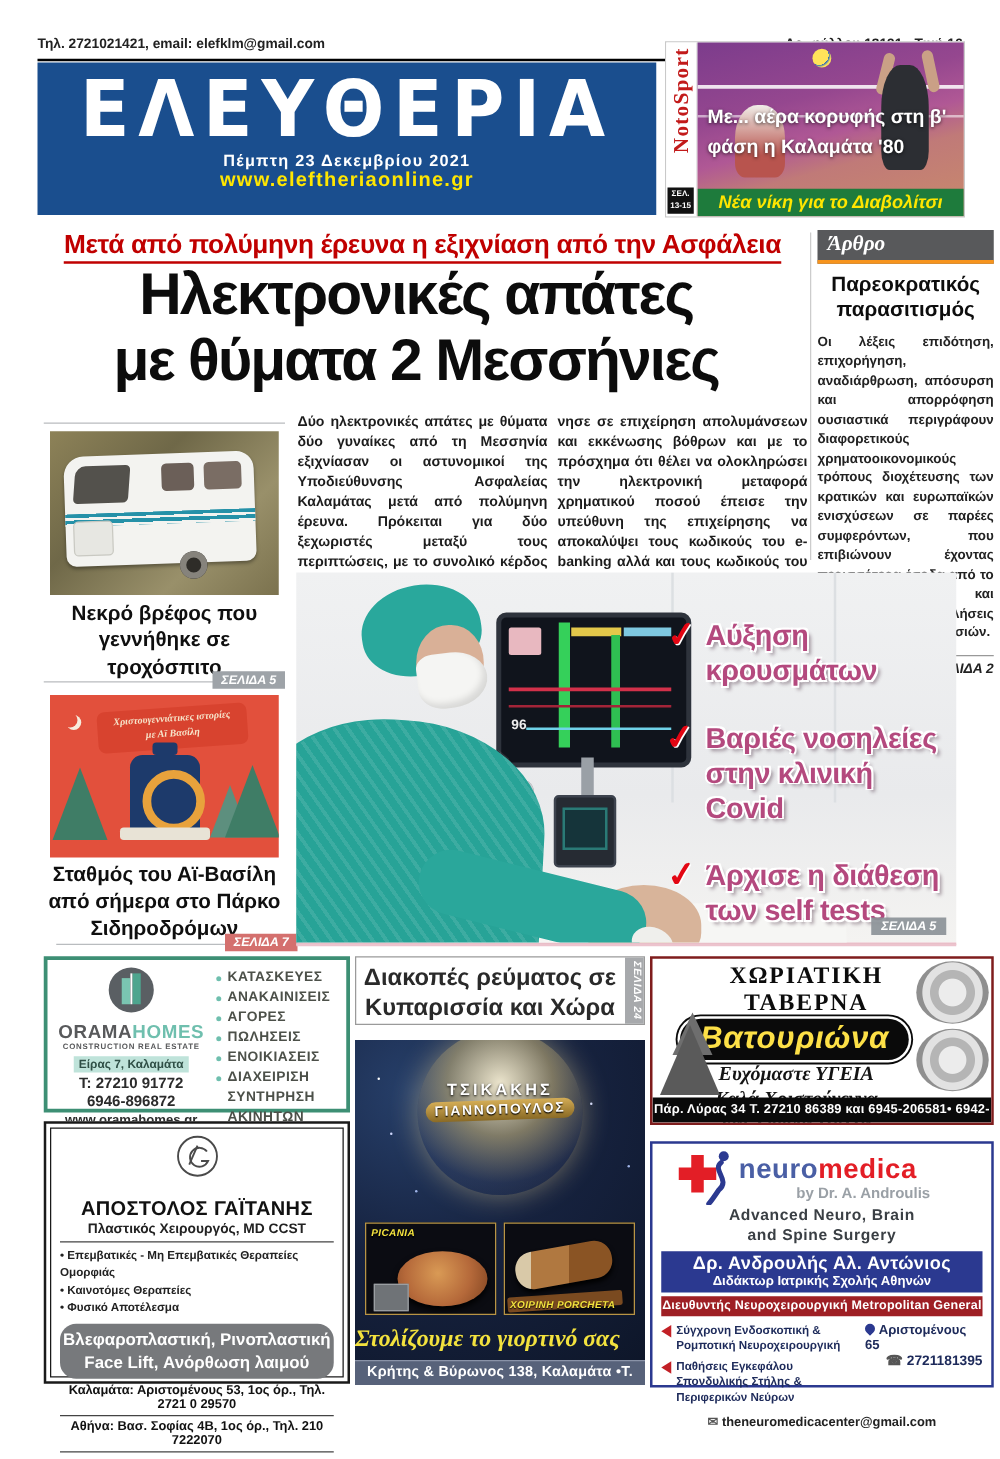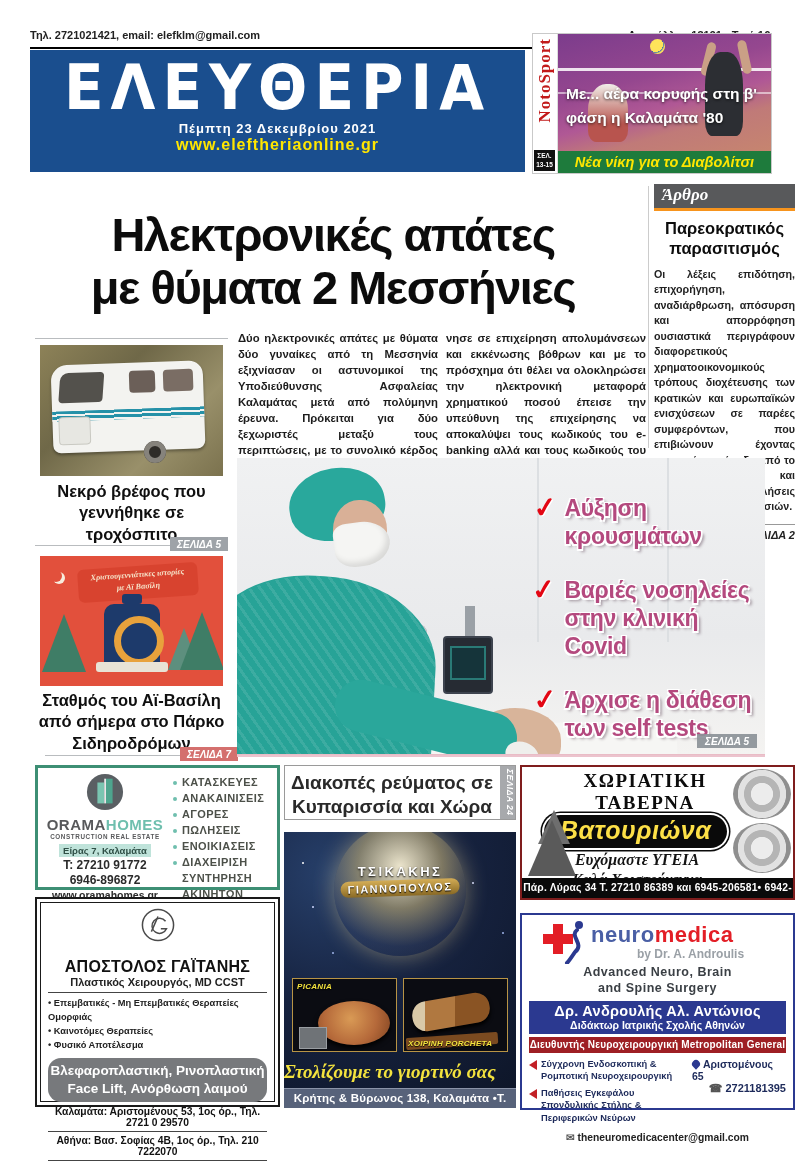--- a/index.html
+++ b/index.html
@@ -287,20 +287,23 @@
       <div class="ns-ball"></div>
       <div class="ns-arm"></div>
       <div class="ns-arm2"></div>
       <div class="ns-p1"></div>
       <div class="ns-p2"></div>
       <div class="ns-headline">Με... αέρα κορυφής στη β' φάση η Καλαμάτα '80</div>
       <div class="ns-footer">Νέα νίκη για το Διαβολίτσι</div>
     </div>
   </div>
 
+  <div class="abs kicker-wrap">
+    <span class="kicker">Μετά από πολύμηνη έρευνα η εξιχνίαση από την Ασφάλεια</span>
+  </div>
   <div class="abs headline">
     <span>Ηλεκτρονικές απάτες</span>
     <span>με θύματα 2 Μεσσήνιες</span>
   </div>
   <div class="abs bodycol col1">Δύο ηλεκτρονικές απάτες με θύματα δύο γυναίκες από τη Μεσσηνία εξιχνίασαν οι αστυνομικοί της Υποδιεύθυνσης Ασφαλείας Καλαμάτας μετά από πολύμηνη έρευνα. Πρόκειται για δύο ξεχωριστές μεταξύ τους περιπτώσεις, με το συνολικό κέρδος των επιτήδειων να αγγίζει τα 16.000 ευρώ. Ειδικότερα στην πρώτη περίπτωση, στις 9 Σεπτεμβρίου άγνωστος τηλεφώ-</div>
   <div class="abs bodycol col2">
     <span>νησε σε επιχείρηση απολυμάνσεων και εκκένωσης βόθρων και με το πρόσχημα ότι θέλει να ολοκληρώσει την ηλεκτρονική μεταφορά χρηματικού ποσού έπεισε την υπεύθυνη της επιχείρησης να αποκαλύψει τους κωδικούς του e-banking αλλά και τους κωδικούς του email και έτσι κατάφερε να αποκτήσει πλήρη πρόσβαση στον λογαριασμό.</span>
     <span class="pageref"><span class="redsq"></span><span>ΣΕΛΙΔΑ 4</span></span>
   </div>
 
@@ -351,20 +354,31 @@
   <div class="refrow" style="left:45px;top:755px;width:193px;">
     <span class="badge red">ΣΕΛΙΔΑ 7</span>
   </div>
 
   <div class="covid">
     <div class="wallline" style="left:300px;"></div>
     <div class="wallline" style="left:430px;"></div>
     <div class="socket" style="left:62px;top:162px;"></div>
     <div class="socket" style="left:128px;top:164px;"></div>
     <div class="socket" style="left:172px;top:166px;"></div>
+    <div class="monitor">
+      <div class="m-pink"></div>
+      <div class="m-yellow"></div>
+      <div class="m-cyan"></div>
+      <div class="m-green1"></div>
+      <div class="m-green2"></div>
+      <div class="m-red1"></div>
+      <div class="m-red2"></div>
+      <div class="m-wave"></div>
+      <div class="m-num">96</div>
+    </div>
     <div class="m-stand"></div>
     <div class="smon">
         <div class="smon-scr"></div>
       </div>
     <div class="sheet"></div>
     <div class="head-pt"></div>
     <div class="nurse-gown"></div>
     <div class="nurse-mesh"></div>
     <div class="nurse-cap"></div>
     <div class="nurse-face"></div>

